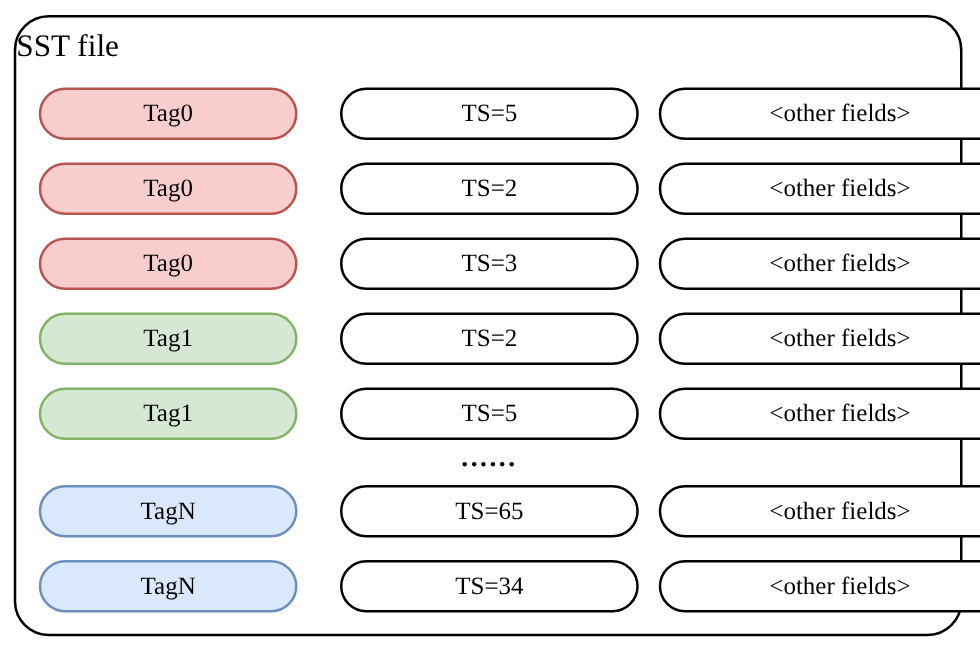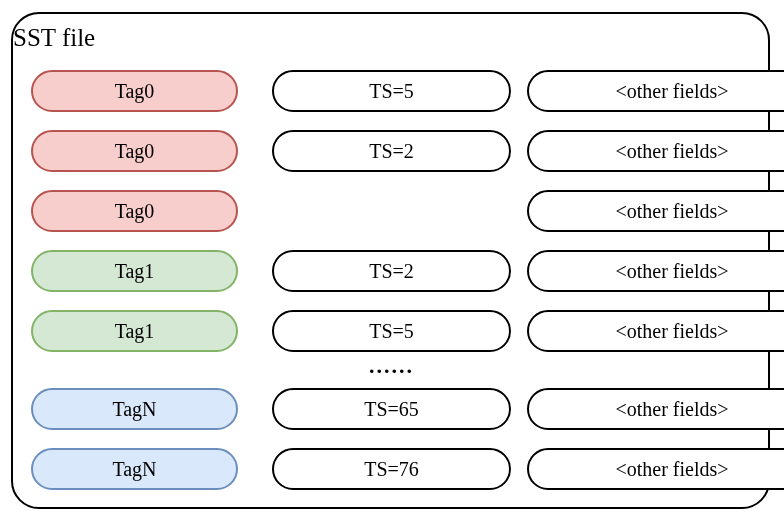--- a/index.html
+++ b/index.html
@@ -94,20 +94,21 @@
   </div>
 
   <div class="row" style="top:130px">
     <div class="cell tag" style="background: rgb(248, 206, 204); border-color: rgb(184, 84, 80);">Tag0</div>
     <div class="cell ts">TS=2</div>
     <div class="cell other">&lt;other fields&gt;</div>
   </div>
 
   <div class="row" style="top:190px">
     <div class="cell tag" style="background: rgb(248, 206, 204); border-color: rgb(184, 84, 80);">Tag0</div>
+    <div class="cell ts">TS=3</div>
     <div class="cell other">&lt;other fields&gt;</div>
   </div>
 
   <div class="row" style="top:250px">
     <div class="cell tag" style="background: rgb(213, 232, 212); border-color: rgb(130, 179, 102);">Tag1</div>
     <div class="cell ts">TS=2</div>
     <div class="cell other">&lt;other fields&gt;</div>
   </div>
 
   <div class="row" style="top:310px">
@@ -119,16 +120,16 @@
   <div class="ellipsis">......</div>
 
   <div class="row" style="top:388px">
     <div class="cell tag" style="background: rgb(218, 232, 252); border-color: rgb(108, 142, 191);">TagN</div>
     <div class="cell ts">TS=65</div>
     <div class="cell other">&lt;other fields&gt;</div>
   </div>
 
   <div class="row" style="top:448px">
     <div class="cell tag" style="background: rgb(218, 232, 252); border-color: rgb(108, 142, 191);">TagN</div>
-    <div class="cell ts">TS=76</div>
+    <div class="cell ts">TS=34</div>
     <div class="cell other">&lt;other fields&gt;</div>
   </div>
 </div>
 
 </body></html>

